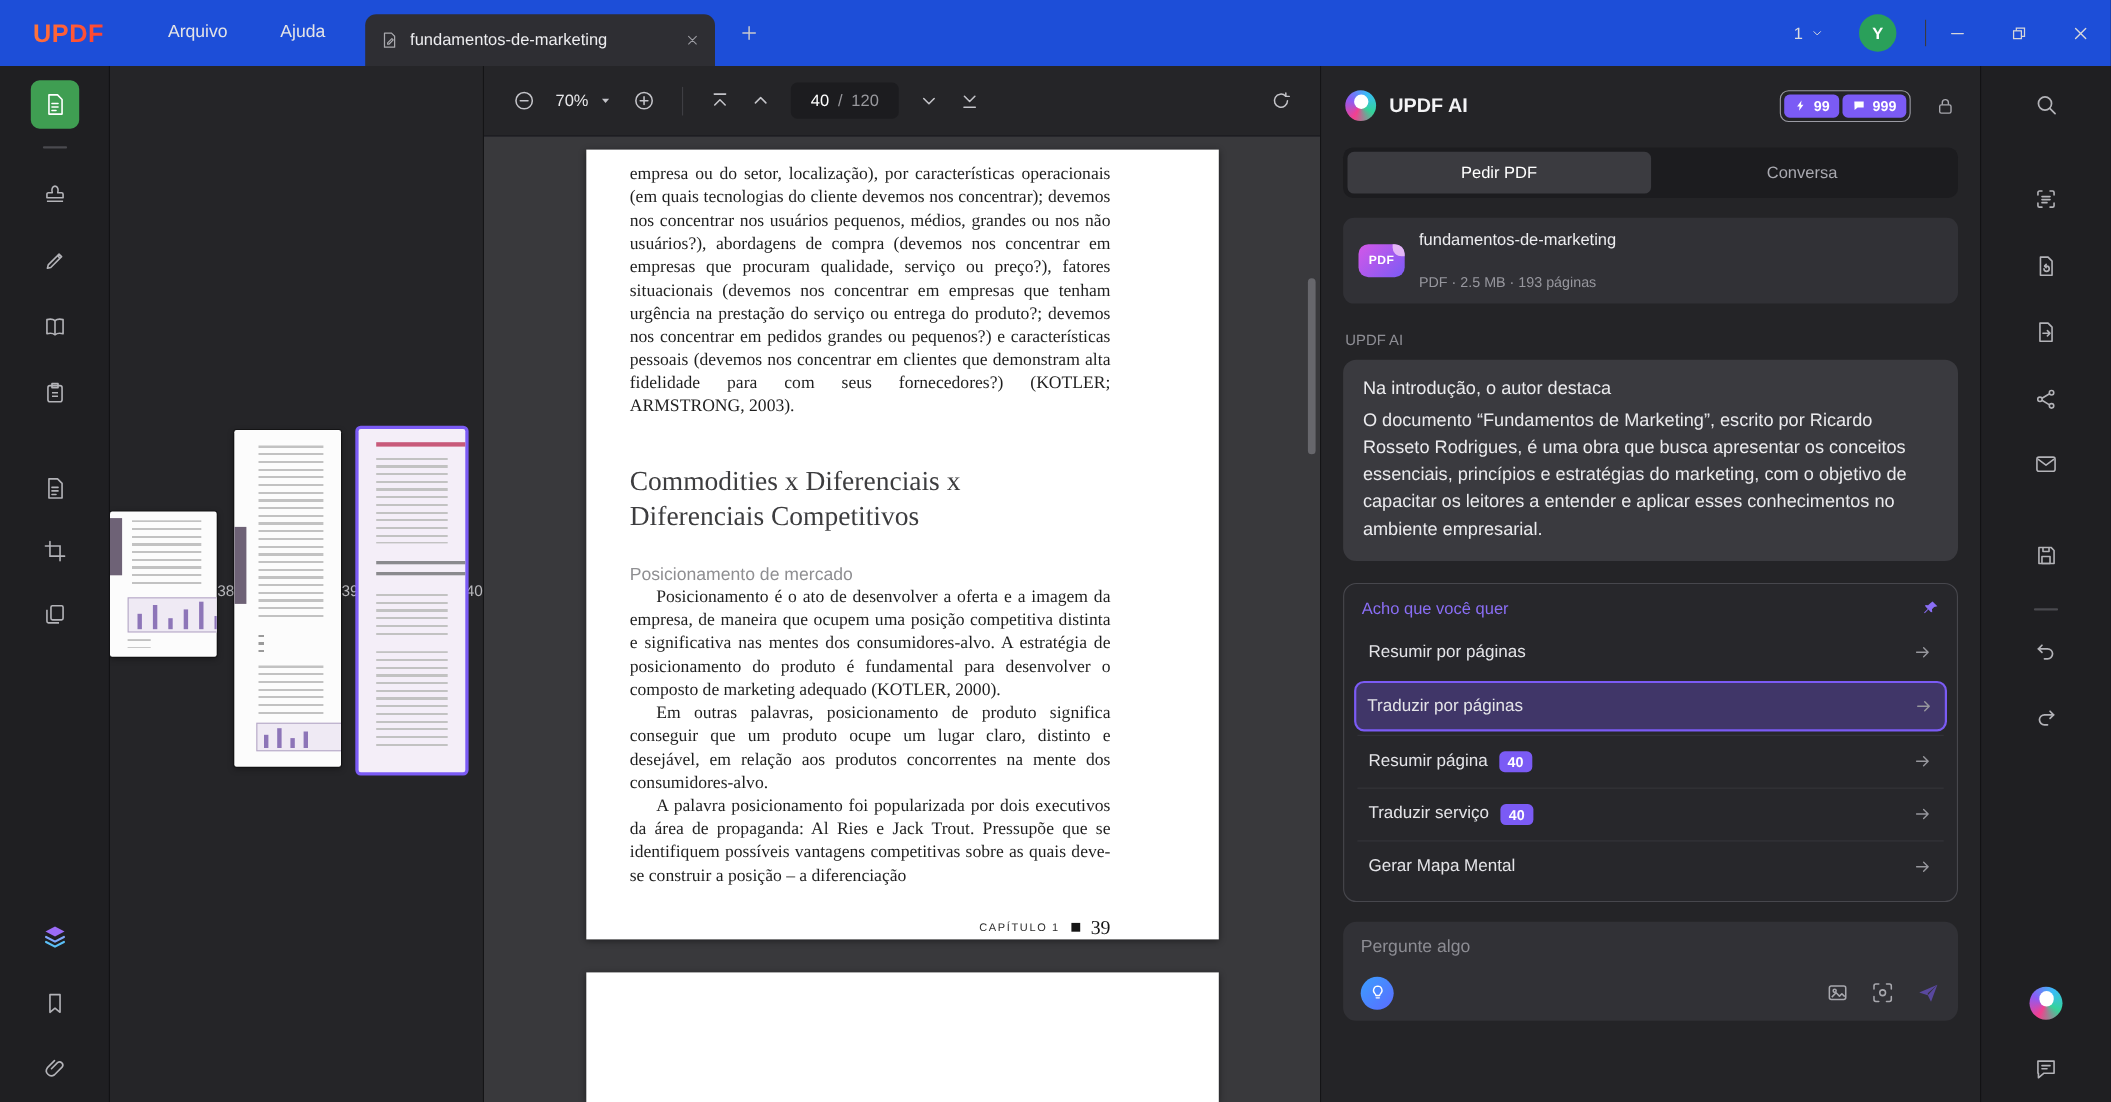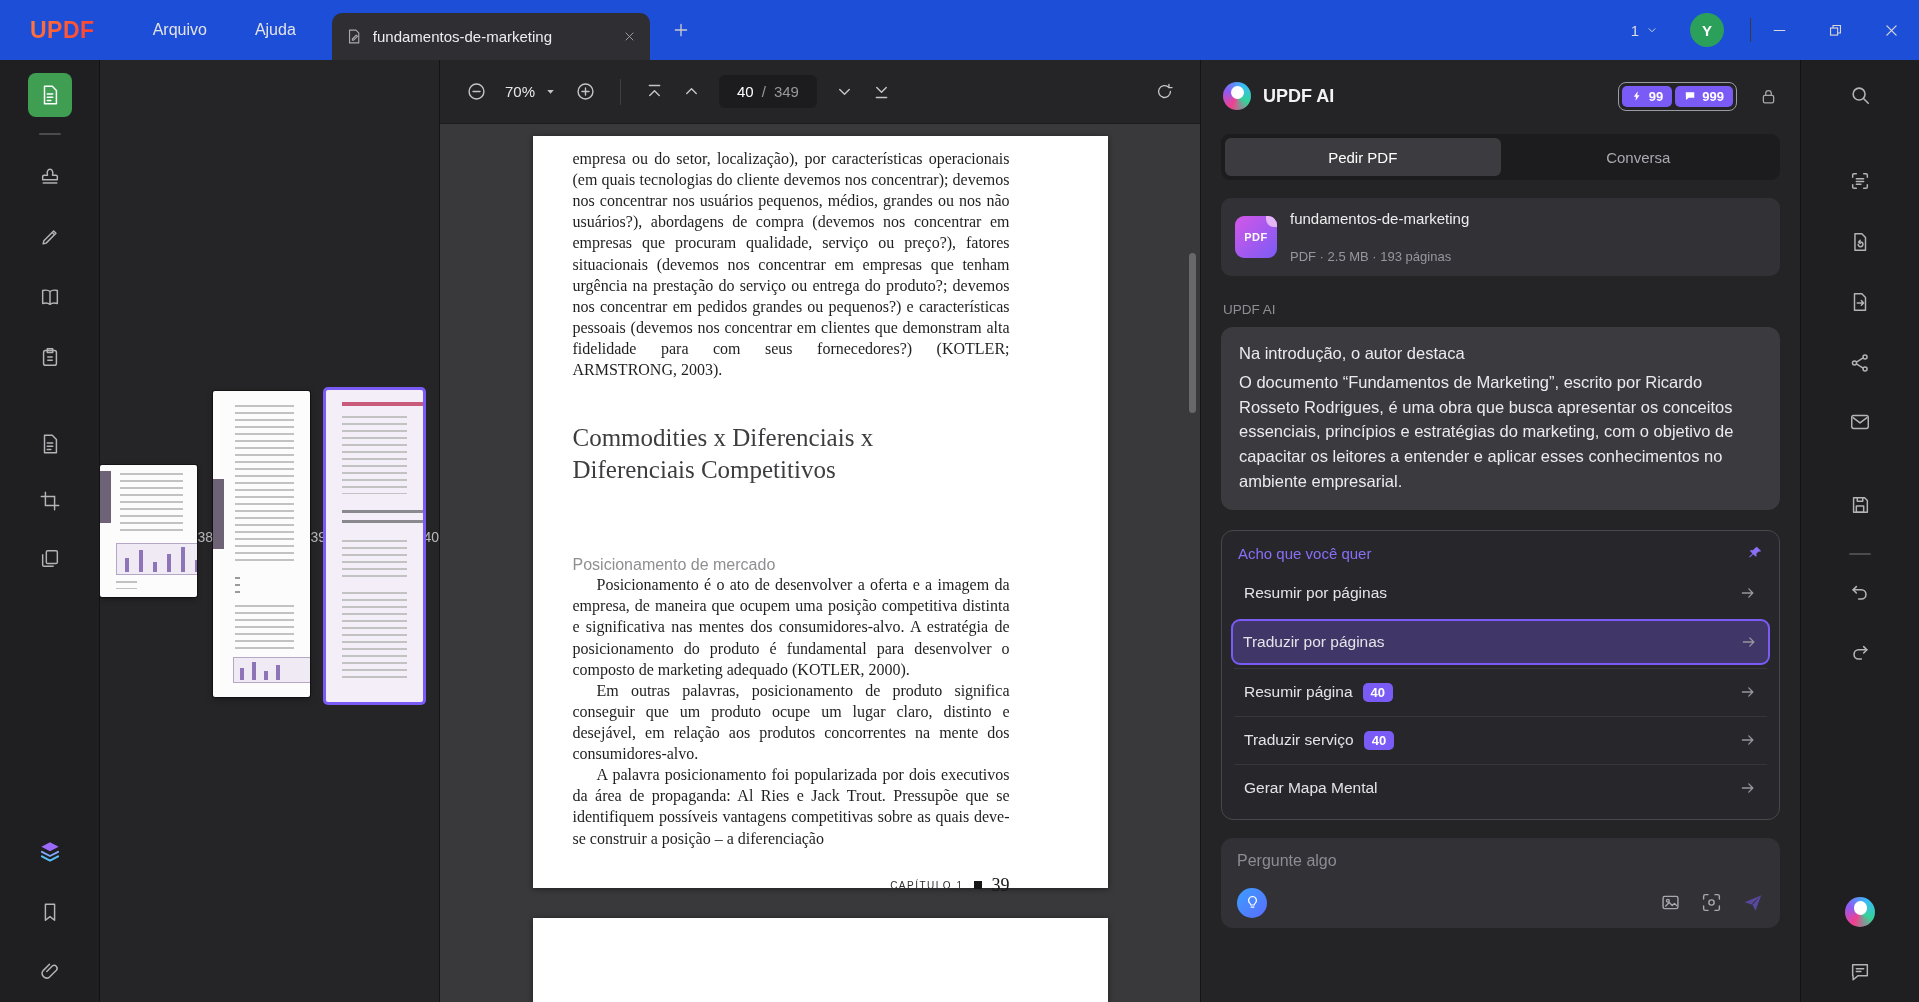--- a/index.html
+++ b/index.html
@@ -75,21 +75,21 @@
   .ct-right { margin-left:auto; }
 
   .viewer { flex:1; position:relative; overflow:hidden; display:flex; flex-direction:column; align-items:center; }
   .page { width:575px; background:#fff; box-shadow:0 1px 6px rgba(0,0,0,.45); }
   .page1 { margin-top:12px; height:752px; padding:12px 98px 0 40px;
            font-family:"Liberation Serif", serif; color:#1f1f1f; }
   .page1 p.body { font-size:16px; line-height:1.32; text-align:justify; }
   .page1 p.ind { text-indent:24px; }
   .doc-heading { margin-top:42px; font-family:"Liberation Serif", serif; font-weight:400;
                  font-size:25px; line-height:1.28; color:#3d3d3f; max-width:420px; }
-  .doc-subheading { margin-top:70px; font-size:16px; color:#8f8f92; font-weight:400;
+  .doc-subheading { margin-top:28px; font-size:16px; color:#8f8f92; font-weight:400;
                     font-family:"Liberation Sans", sans-serif; }
   .after-sub { margin-top:22px; }
   .doc-footer { margin-top:26px; display:flex; justify-content:flex-end; align-items:center; gap:10px; }
   .foot-chap { font-size:10px; letter-spacing:1.5px; color:#2c2c2c; font-family:"Liberation Sans",sans-serif; }
   .foot-sq { width:8px; height:8px; background:#161616; }
   .foot-num { font-size:18px; color:#161616; }
   .page2 { margin-top:30px; height:130px; }
   .vscroll { position:absolute; right:4px; top:8px; bottom:8px; width:7px; }
   .vscroll .sthumb { position:absolute; top:14%; width:7px; height:160px; border-radius:4px; background:#67676c; }
 
@@ -109,21 +109,21 @@
             gap:6px; color:#fff; font-size:13px; font-weight:600; }
   .lockic { color:#a7a7ad; margin-left:10px; }
 
   .ai-tabs { margin:2px 20px 0; background:#1c1c1f; border-radius:9px; padding:4px; display:flex; height:46px; }
   .ai-tab { flex:1; display:flex; align-items:center; justify-content:center; font-size:15px;
             color:#a9a9b0; border-radius:6px; }
   .ai-tab.active { background:#3b3b40; color:#fff; }
 
   .file-card { margin:18px 20px 0; background:#313136; border-radius:10px; padding:12px 14px;
                display:flex; align-items:center; gap:13px; }
-  .pdficon { width:42px; height:42px; border-radius:9px; background:linear-gradient(135deg,#d357e8,#7b5bf5);
+  .pdficon { width:42px; height:30px; border-radius:9px; background:linear-gradient(135deg,#d357e8,#7b5bf5);
              display:flex; align-items:center; justify-content:center; color:#fff; font-size:11px;
              font-weight:800; letter-spacing:.5px; position:relative; }
   .pdficon::after { content:""; position:absolute; right:0; top:0; width:11px; height:11px;
                     background:#f0c7f7; border-radius:0 9px 0 8px; opacity:.85; }
   .fc-name { font-size:15px; color:#ededf0; }
   .fc-meta { font-size:13px; color:#97979e; margin-top:22px; }
 
   .sender { margin:26px 22px 0; font-size:13.5px; color:#8e8e95; }
   .bubble { margin:10px 20px 0; background:#3a3a3f; border-radius:12px; padding:14px 18px 16px;
             color:#ebebee; font-size:16.5px; line-height:1.5; }
@@ -510,21 +510,21 @@
             </svg>
           </span>
         <span>
             <svg class="i" width="19" height="19">
               <use href="#sy-chevup"></use>
             </svg>
           </span>
         <span class="page-pill">
           <span class="cur">40</span>
           <span class="sep">/</span>
-          <span class="tot">349</span>
+          <span class="tot">120</span>
         </span>
         <span>
             <svg class="i" width="19" height="19">
               <use href="#sy-chevdn"></use>
             </svg>
           </span>
         <span>
             <svg class="i" width="19" height="19">
               <use href="#sy-chevdnbar"></use>
             </svg>

